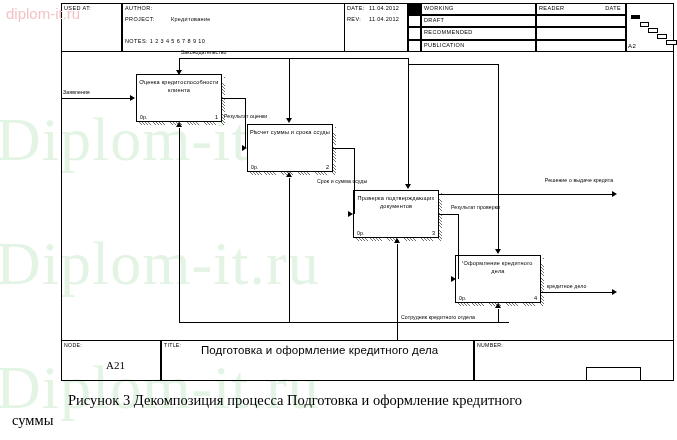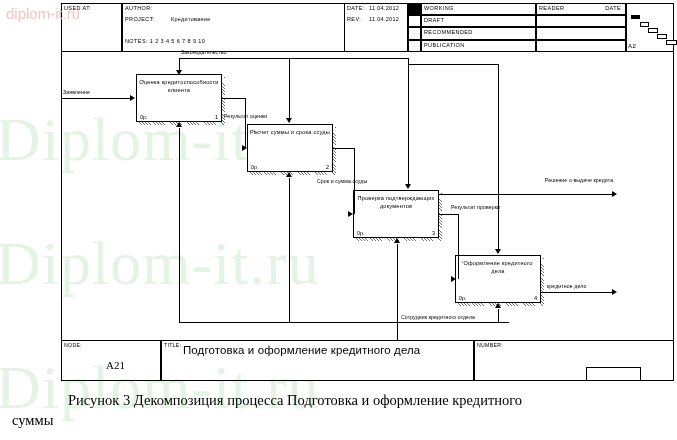--- a/index.html
+++ b/index.html
@@ -248,21 +248,21 @@
 
   </div>
 
   <div class="footer">
     <div class="fcell" style="left:0;top:0;width:100px;height:41px;"></div>
     <span class="flabel" style="left:3px;top:2px;">NODE:</span>
     <span class="fnode" style="left:45px;top:19px;">A21</span>
 
     <div class="fcell" style="left:100px;top:0;width:313px;height:41px;"></div>
     <span class="flabel" style="left:103px;top:2px;">TITLE:</span>
-    <span class="ftitle" style="left:122px;top:4px;">Подготовка и  оформление  кредитного дела</span>
+    <span class="ftitle" style="left:140px;top:4px;">Подготовка и  оформление  кредитного дела</span>
 
     <div class="fcell" style="left:413px;top:0;width:200px;height:41px;"></div>
     <span class="flabel" style="left:416px;top:2px;">NUMBER:</span>
     <div class="fnumbox" style="left:525px;top:27px;width:55px;height:14px;">
       <span style="font-size:6px;"></span>
     </div>
   </div>
 
   <div class="caption">
     <span class="ind"></span><span>Рисунок 3 Декомпозиция процесса Подготовка и оформление кредитного</span><br>

